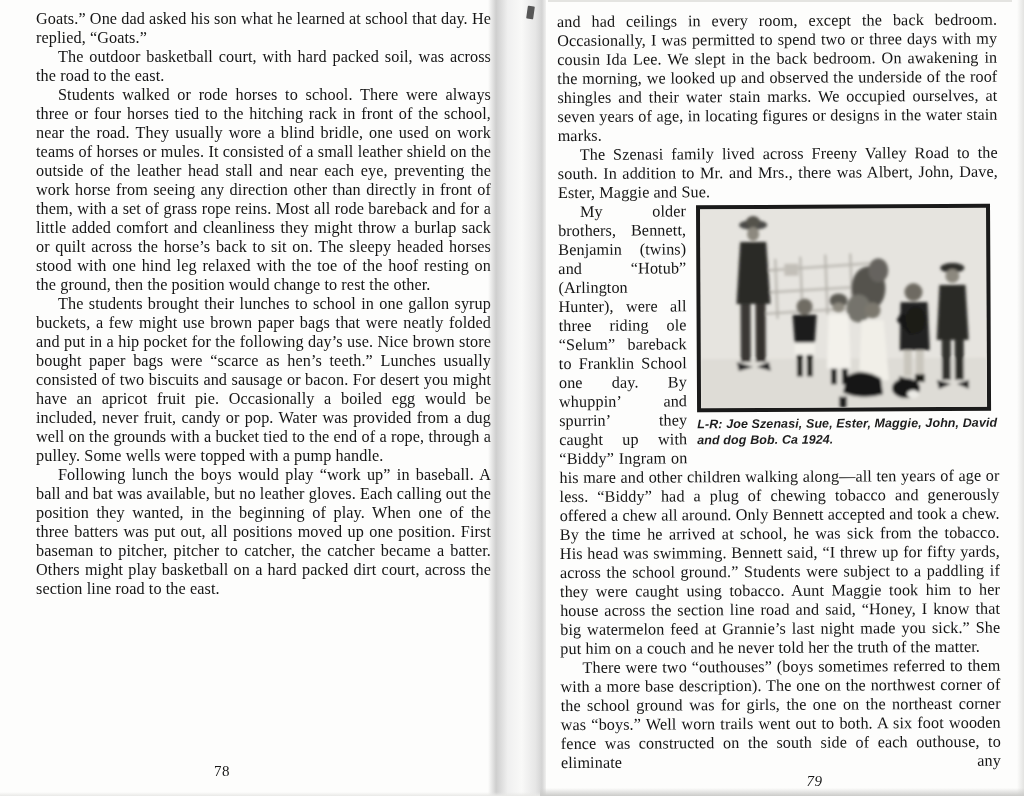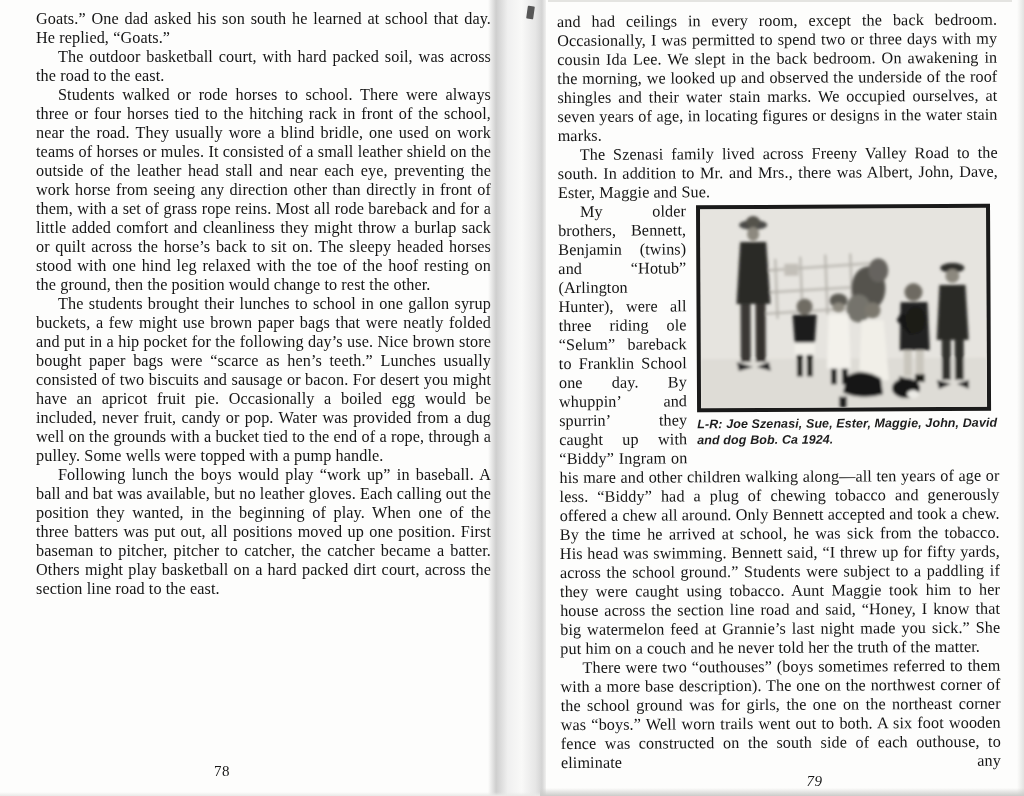--- a/index.html
+++ b/index.html
@@ -112,21 +112,21 @@
     background: linear-gradient(180deg, rgba(255,255,255,0), #e9e9e7);
   }
 </style>
 </head>
 <body>
 
 <div class="spread">
 
   <div class="page page-left">
     <div class="textblock">
-      <p class="para">Goats.” One dad asked his son south he learned at school that day. He replied, “Goats.”</p>
+      <p class="para">Goats.” One dad asked his son what he learned at school that day. He replied, “Goats.”</p>
       <p class="para ind">The outdoor basketball court, with hard packed soil, was across the road to the east.</p>
       <p class="para ind">Students walked or rode horses to school. There were always three or four horses tied to the hitching rack in front of the school, near the road. They usually wore a blind bridle, one used on work teams of horses or mules. It consisted of a small leather shield on the outside of the leather head stall and near each eye, preventing the work horse from seeing any direction other than directly in front of them, with a set of grass rope reins. Most all rode bareback and for a little added comfort and cleanliness they might throw a burlap sack or quilt across the horse’s back to sit on. The sleepy headed horses stood with one hind leg relaxed with the toe of the hoof resting on the ground, then the position would change to rest the other.</p>
       <p class="para ind">The students brought their lunches to school in one gallon syrup buckets, a few might use brown paper bags that were neatly folded and put in a hip pocket for the following day’s use. Nice brown store bought paper bags were “scarce as hen’s teeth.” Lunches usually consisted of two biscuits and sausage or bacon. For desert you might have an apricot fruit pie. Occasionally a boiled egg would be included, never fruit, candy or pop. Water was provided from a dug well on the grounds with a bucket tied to the end of a rope, through a pulley. Some wells were topped with a pump handle.</p>
       <p class="para ind">Following lunch the boys would play “work up” in baseball. A ball and bat was available, but no leather gloves. Each calling out the position they wanted, in the beginning of play. When one of the three batters was put out, all positions moved up one position. First baseman to pitcher, pitcher to catcher, the catcher became a batter. Others might play basketball on a hard packed dirt court, across the section line road to the east.</p>
     </div>
     <div class="pagenum">78</div>
   </div>
 
   <div class="gutter"></div>
   <div class="corner-tick"></div>

